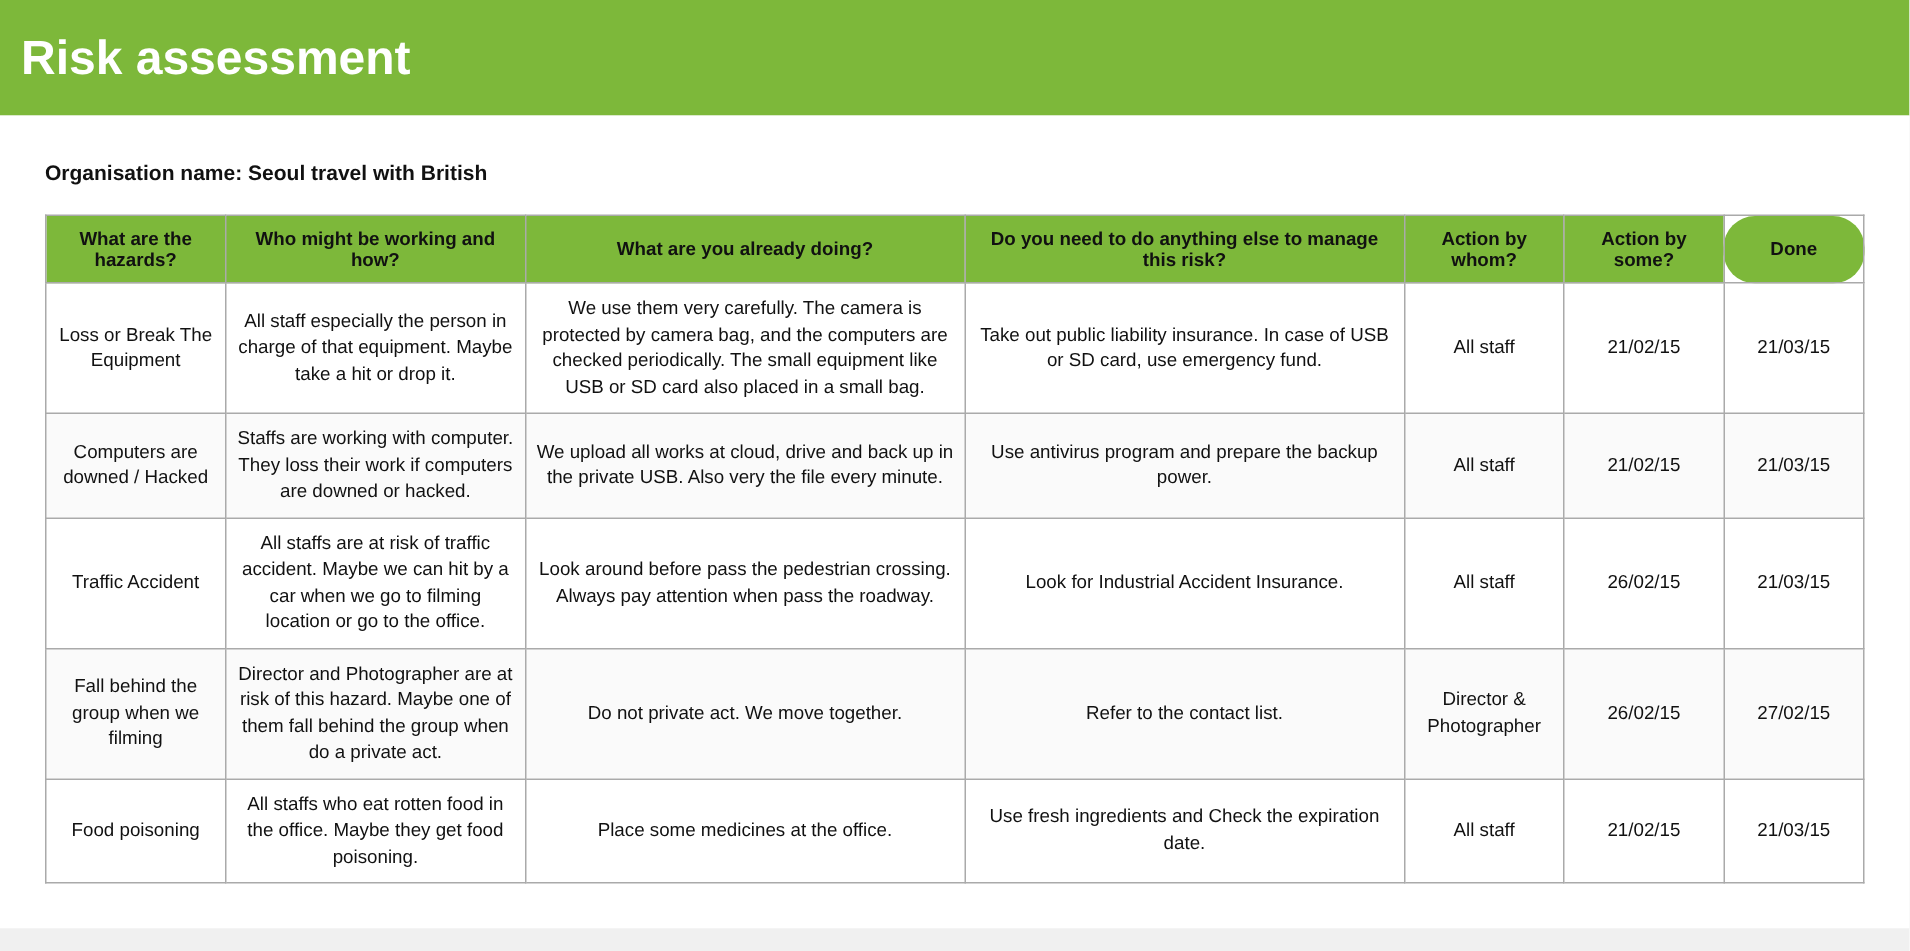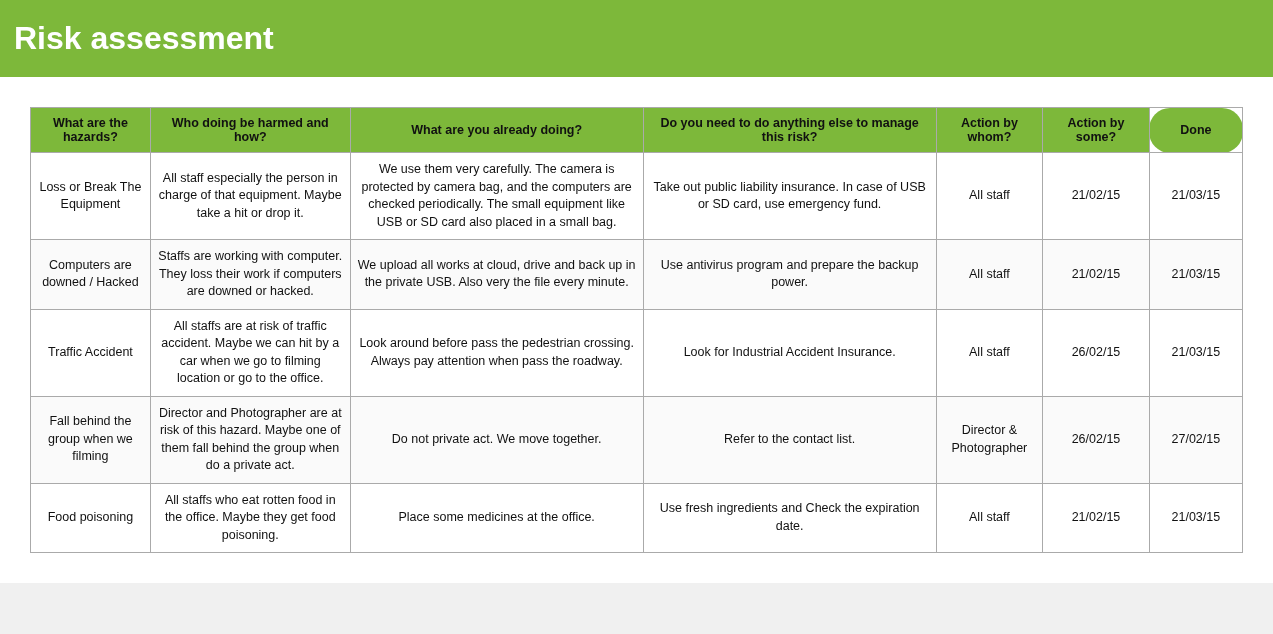--- a/index.html
+++ b/index.html
@@ -80,26 +80,27 @@
   </style>
 </head>
 <body>
 
 <div class="header-bar">
   <h1>Risk assessment</h1>
 </div>
 
 <div class="content">
 
+  <p class="org-name">Organisation name: Seoul travel with British</p>
 
   <table>
     <thead>
       <tr>
         <th class="col-hazards">What are the hazards?</th>
-        <th class="col-harmed">Who doing be harmed and how?</th>
+        <th class="col-harmed">Who might be working and how?</th>
         <th class="col-doing">What are you already doing?</th>
         <th class="col-manage">Do you need to do anything else to manage this risk?</th>
         <th class="col-whom">Action by whom?</th>
         <th class="col-when">Action by some?</th>
         <th class="col-done">Done</th>
       </tr>
     </thead>
     <tbody id="table-body">
     <tr>
           <td>Loss or Break The Equipment</td>

